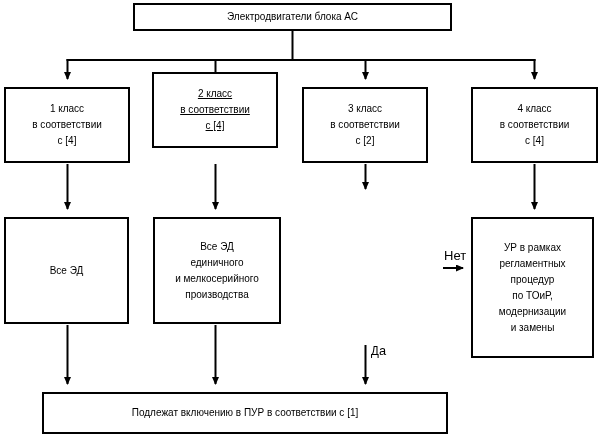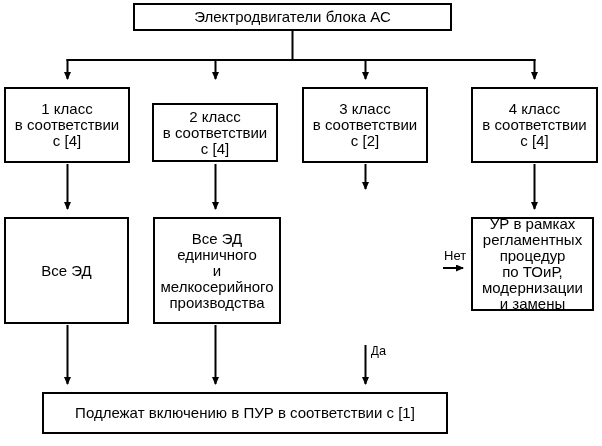--- a/index.html
+++ b/index.html
@@ -25,42 +25,42 @@
   .node {
     position: absolute;
     box-sizing: border-box;
     border: 2px solid #000000;
     background: #ffffff;
     display: flex;
     align-items: center;
     justify-content: center;
     text-align: center;
     white-space: pre-line;
-    font-size: 15px;
+    font-size: 10px;
     line-height: 16px;
     color: #000000;
     padding: 2px;
   }
   .edge-label {
     position: absolute;
     font-size: 13px;
     line-height: 14px;
     color: #000000;
     background: transparent;
   }
   
   .n-title        { left: 133px; top: 3px;   width: 319px; height: 28px; }
   .n-class1       { left: 4px;   top: 87px;  width: 126px; height: 76px; }
-  .n-class2       { left: 152px; top: 103px;  width: 126px; height: 59px; }
+  .n-class2       { left: 152px; top: 72px;  width: 126px; height: 76px; text-decoration: underline; }
   .n-class3       { left: 302px; top: 87px;  width: 126px; height: 76px; }
   .n-class4       { left: 471px; top: 87px;  width: 127px; height: 76px; }
   .n-all-ed       { left: 4px;   top: 217px; width: 125px; height: 107px; }
   .n-all-ed-sgl   { left: 153px; top: 217px; width: 128px; height: 107px; }
   .n-pur-need     { left: 290px; top: 197px; width: 152px; height: 147px; }
-  .n-ur-framework { left: 471px; top: 217px; width: 123px; height: 94px; }
+  .n-ur-framework { left: 471px; top: 217px; width: 123px; height: 141px; }
   .n-bottom       { left: 42px;  top: 392px; width: 406px; height: 42px; }
   .l-yes          { left: 371px; top: 345px; font-family: Liberation Mono, monospace; }
   .l-no           { left: 444px; top: 249px; }
 </style>
 </head>
 <body>
 
 <div class="canvas">
 
   <svg class="connectors" width="602" height="446" viewBox="0 0 602 446" xmlns="http://www.w3.org/2000/svg">

